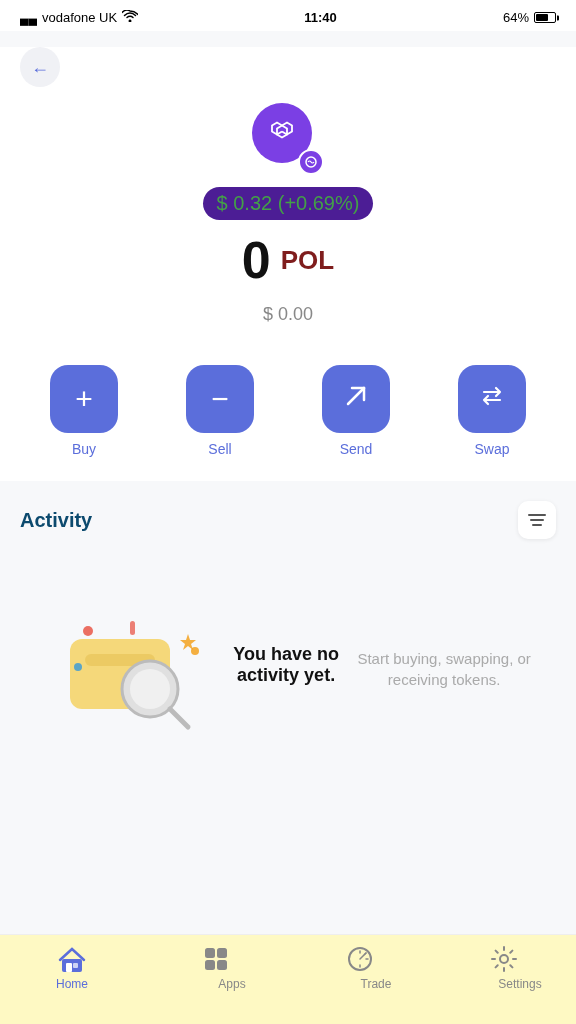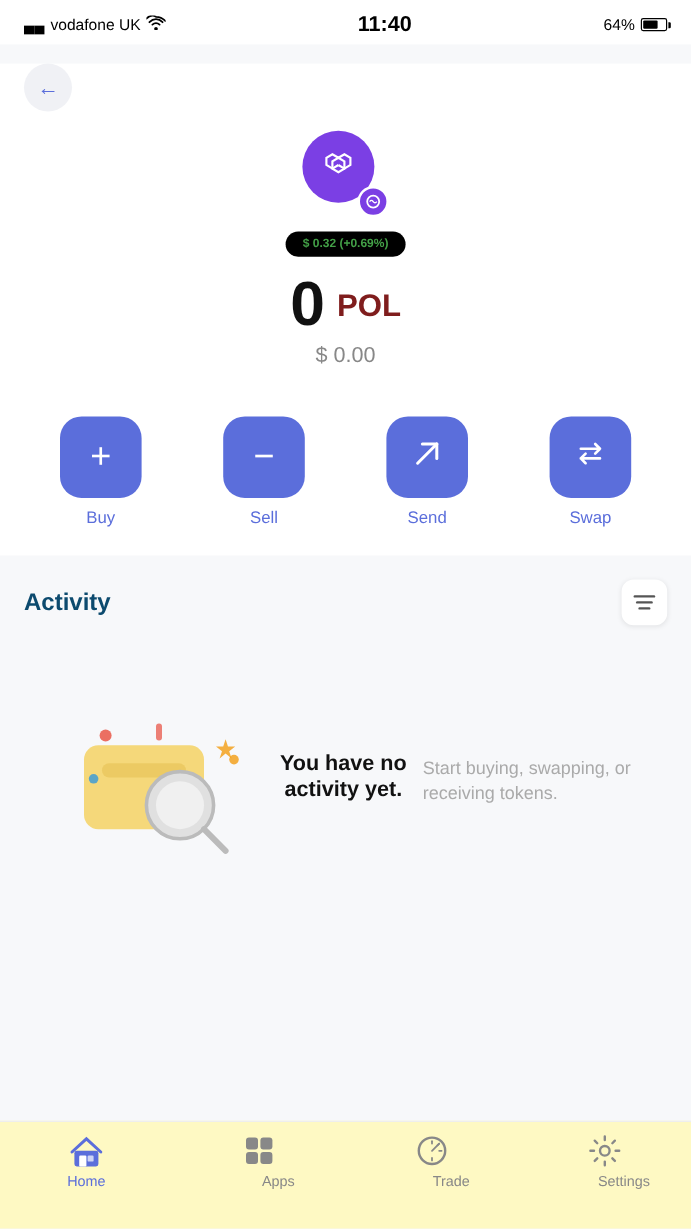--- a/index.html
+++ b/index.html
@@ -24,21 +24,21 @@
     }
     .status-left {
       display: flex;
       align-items: center;
       gap: 5px;
       font-size: 13px;
       font-weight: 500;
       color: #000;
     }
     .signal-icon { font-size: 12px; }
-    .status-center { font-size: 18px; font-weight: 600; color: #000; }
+    .status-center { font-size: 13px; font-weight: 600; color: #000; }
     .status-right {
       display: flex;
       align-items: center;
       gap: 5px;
       font-size: 13px;
       font-weight: 500;
       color: #000;
     }
     .battery {
       width: 22px;
@@ -128,24 +128,24 @@
       background: #7b3fe4;
       border: 2px solid #fff;
       display: flex;
       align-items: center;
       justify-content: center;
       color: #fff;
       font-size: 11px;
     }
 
     .price-badge {
-      background: #000000;
+      background: #4c1d95;
       color: #43a047;
-      font-size: 10px;
-      font-weight: 700;
+      font-size: 20px;
+      font-weight: 400;
       padding: 5px 14px;
       border-radius: 20px;
       margin-bottom: 14px;
     }
 
     .token-balance {
       font-size: 52px;
       font-weight: 700;
       color: #111;
       line-height: 1;
@@ -154,21 +154,21 @@
       gap: 10px;
     }
     .token-symbol {
       font-size: 26px;
       font-weight: 600;
       color: #7f1d1d;
     }
     .token-usd {
       font-size: 18px;
       color: #888;
-      margin-top: 6px;
+      margin-top: 18px;
     }
 
     
     .actions {
       display: flex;
       justify-content: space-around;
       padding: 20px 16px 24px;
       background: #fff;
     }
     .action-item {
@@ -255,20 +255,21 @@
     .empty-title {
       font-size: 18px;
       font-weight: 700;
       color: #111;
       margin-bottom: 8px;
       text-align: center;
     }
     .empty-subtitle {
       font-size: 15px;
       color: #aaa;
+      text-align: center;
       line-height: 1.4;
     }
 
     
     .bottom-nav {
       position: absolute;
       bottom: 0;
       left: 0;
       right: 0;
       height: 90px;

